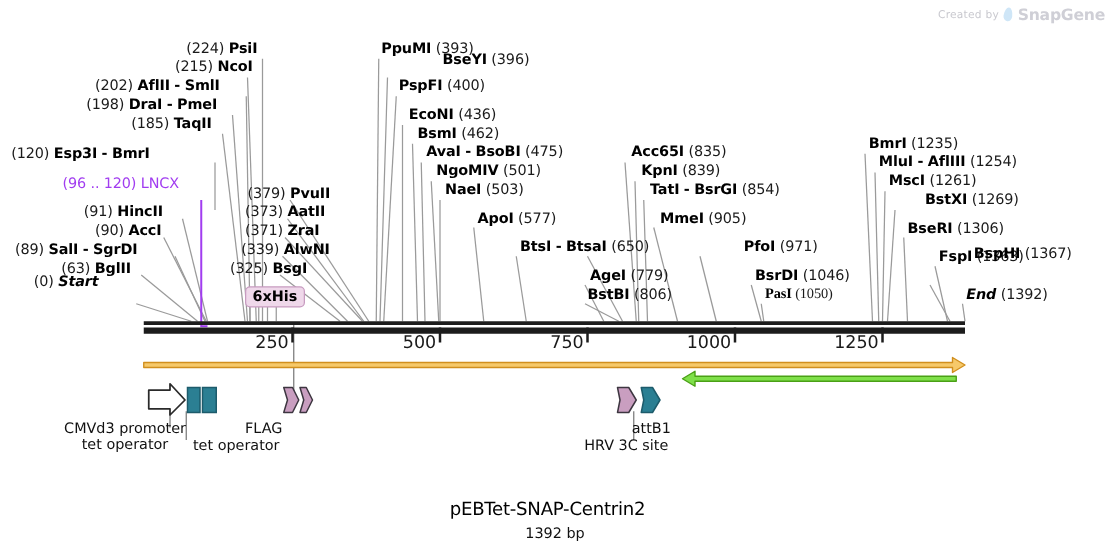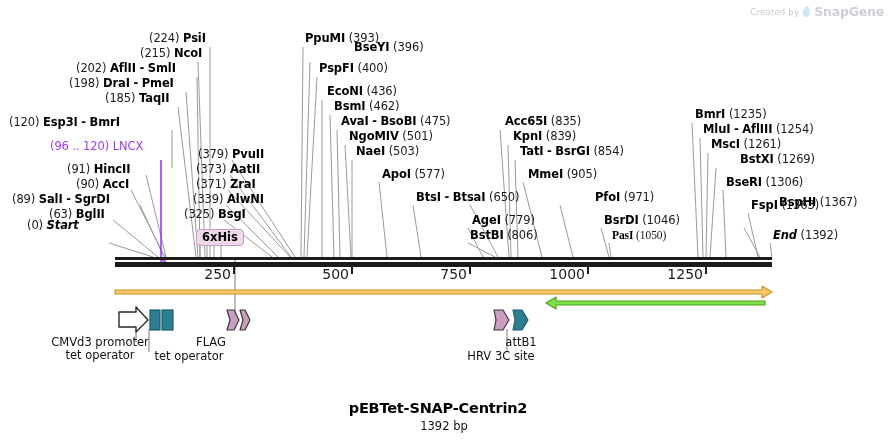--- a/index.html
+++ b/index.html
@@ -110,21 +110,21 @@
     white-space: nowrap;
     text-align: center;
     transform: translateX(-50%);
     line-height: 13px;
   }
   
   .title {
     position: absolute;
     width: 876px;
     text-align: center;
-    font-weight: bold;
+    font-weight: normal;
     font-size: 14.5px;
     color: #000;
     letter-spacing: -0.2px;
   }
   .subtitle {
     position: absolute;
     width: 888px;
     text-align: center;
     font-size: 11.5px;
     color: #111;

